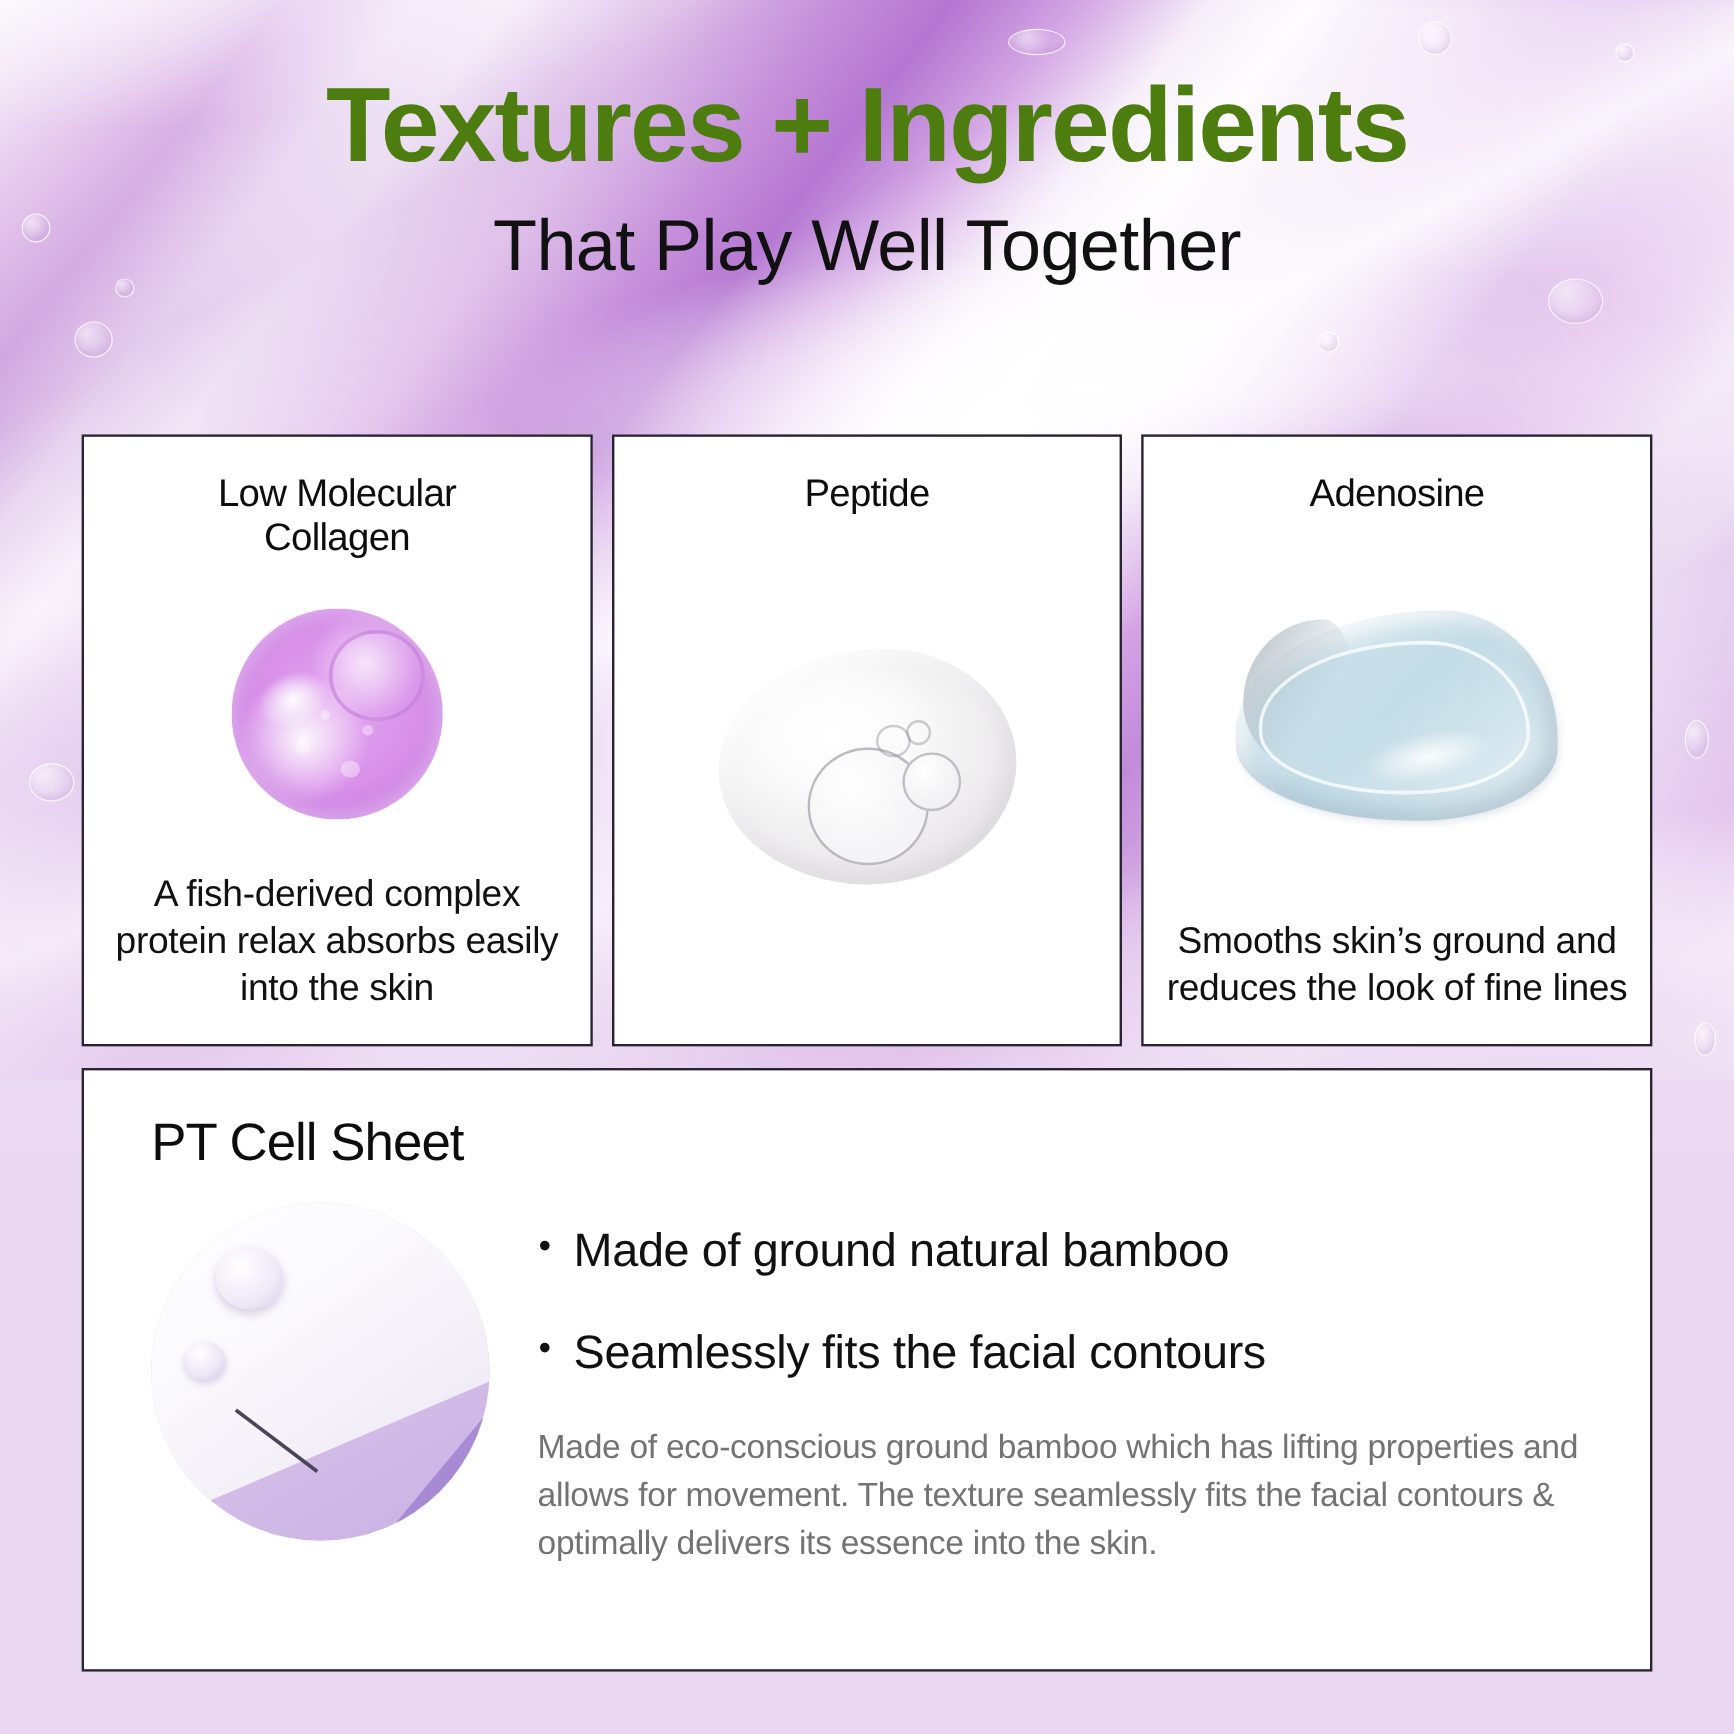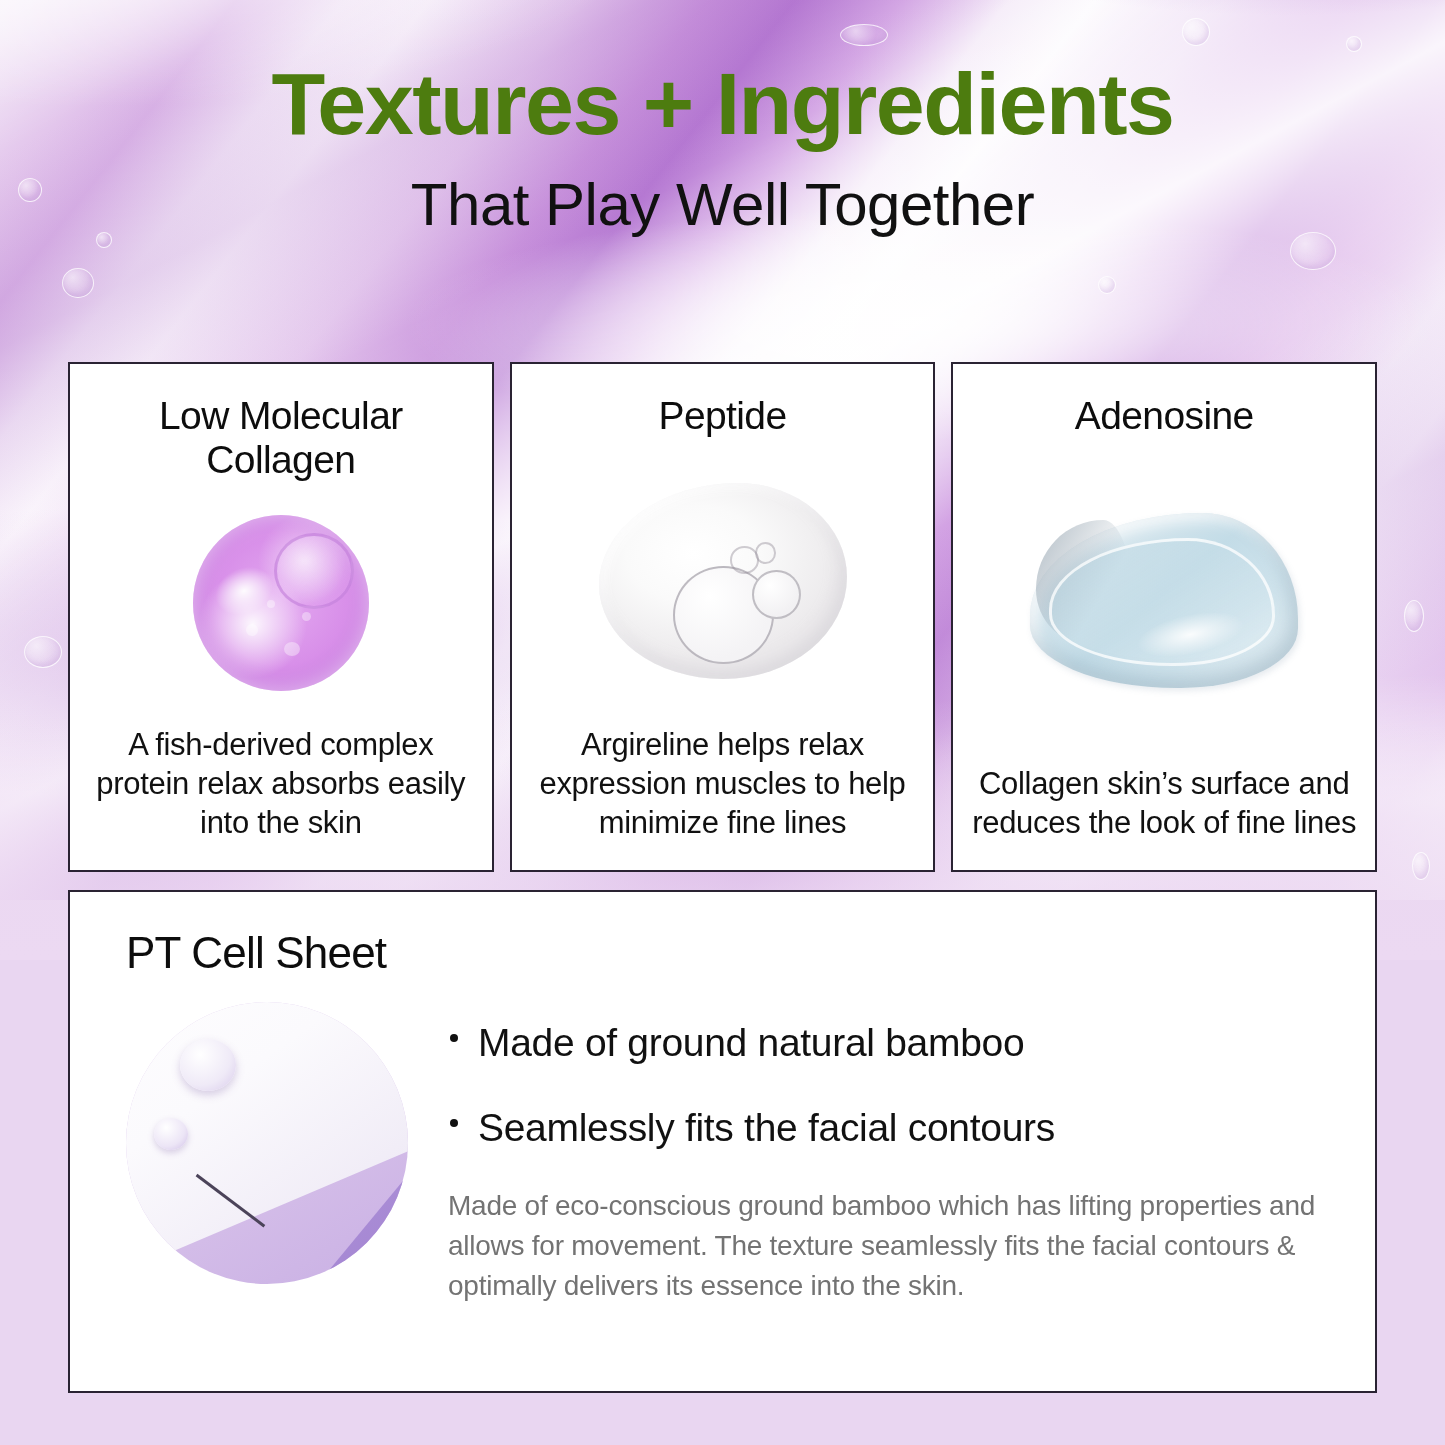--- a/index.html
+++ b/index.html
@@ -132,21 +132,21 @@
     flex: 1 1 0;
     background: #ffffff;
     border: 2px solid #2a2333;
     display: flex;
     flex-direction: column;
     align-items: center;
     box-sizing: border-box;
     padding: 30px 18px 22px 18px;
   }
   .card-title {
-    font-size: 39px;
+    font-size: 32px;
     font-weight: 400;
     color: #0d0d0d;
     text-align: center;
     line-height: 1.12;
     letter-spacing: -0.6px;
     margin: 0;
   }
   .swatch {
     flex: 1 1 auto;
     display: flex;
@@ -462,33 +462,32 @@
     <div class="card">
       <h3 class="card-title" style="white-space:pre-line;">Peptide</h3>
       <div class="swatch">
         <div class="blob-swatch">
           <div class="b-big"></div>
           <div class="b-mid"></div>
           <div class="b-s1"></div>
           <div class="b-s2"></div>
         </div>
       </div>
-      <p class="card-desc">Argireline helps relax expression muscles to help minimize fine lines</p>
     </div>
 
     <div class="card">
       <h3 class="card-title" style="white-space:pre-line;">Adenosine</h3>
       <div class="swatch">
         <div class="drop-swatch">
           <div class="d-shadow"></div>
           <div class="d-rim"></div>
           <div class="d-hl"></div>
         </div>
       </div>
-      <p class="card-desc">Collagen skin’s surface and reduces the look of fine lines</p>
+      <p class="card-desc">Smooths skin’s ground and reduces the look of fine lines</p>
     </div>
 
   </div>
 
   <div class="panel">
     <h3 class="panel-title">PT Cell Sheet</h3>
     <div class="panel-body">
 
       <div class="sheet-photo">
         <div class="mask-fold"></div>

